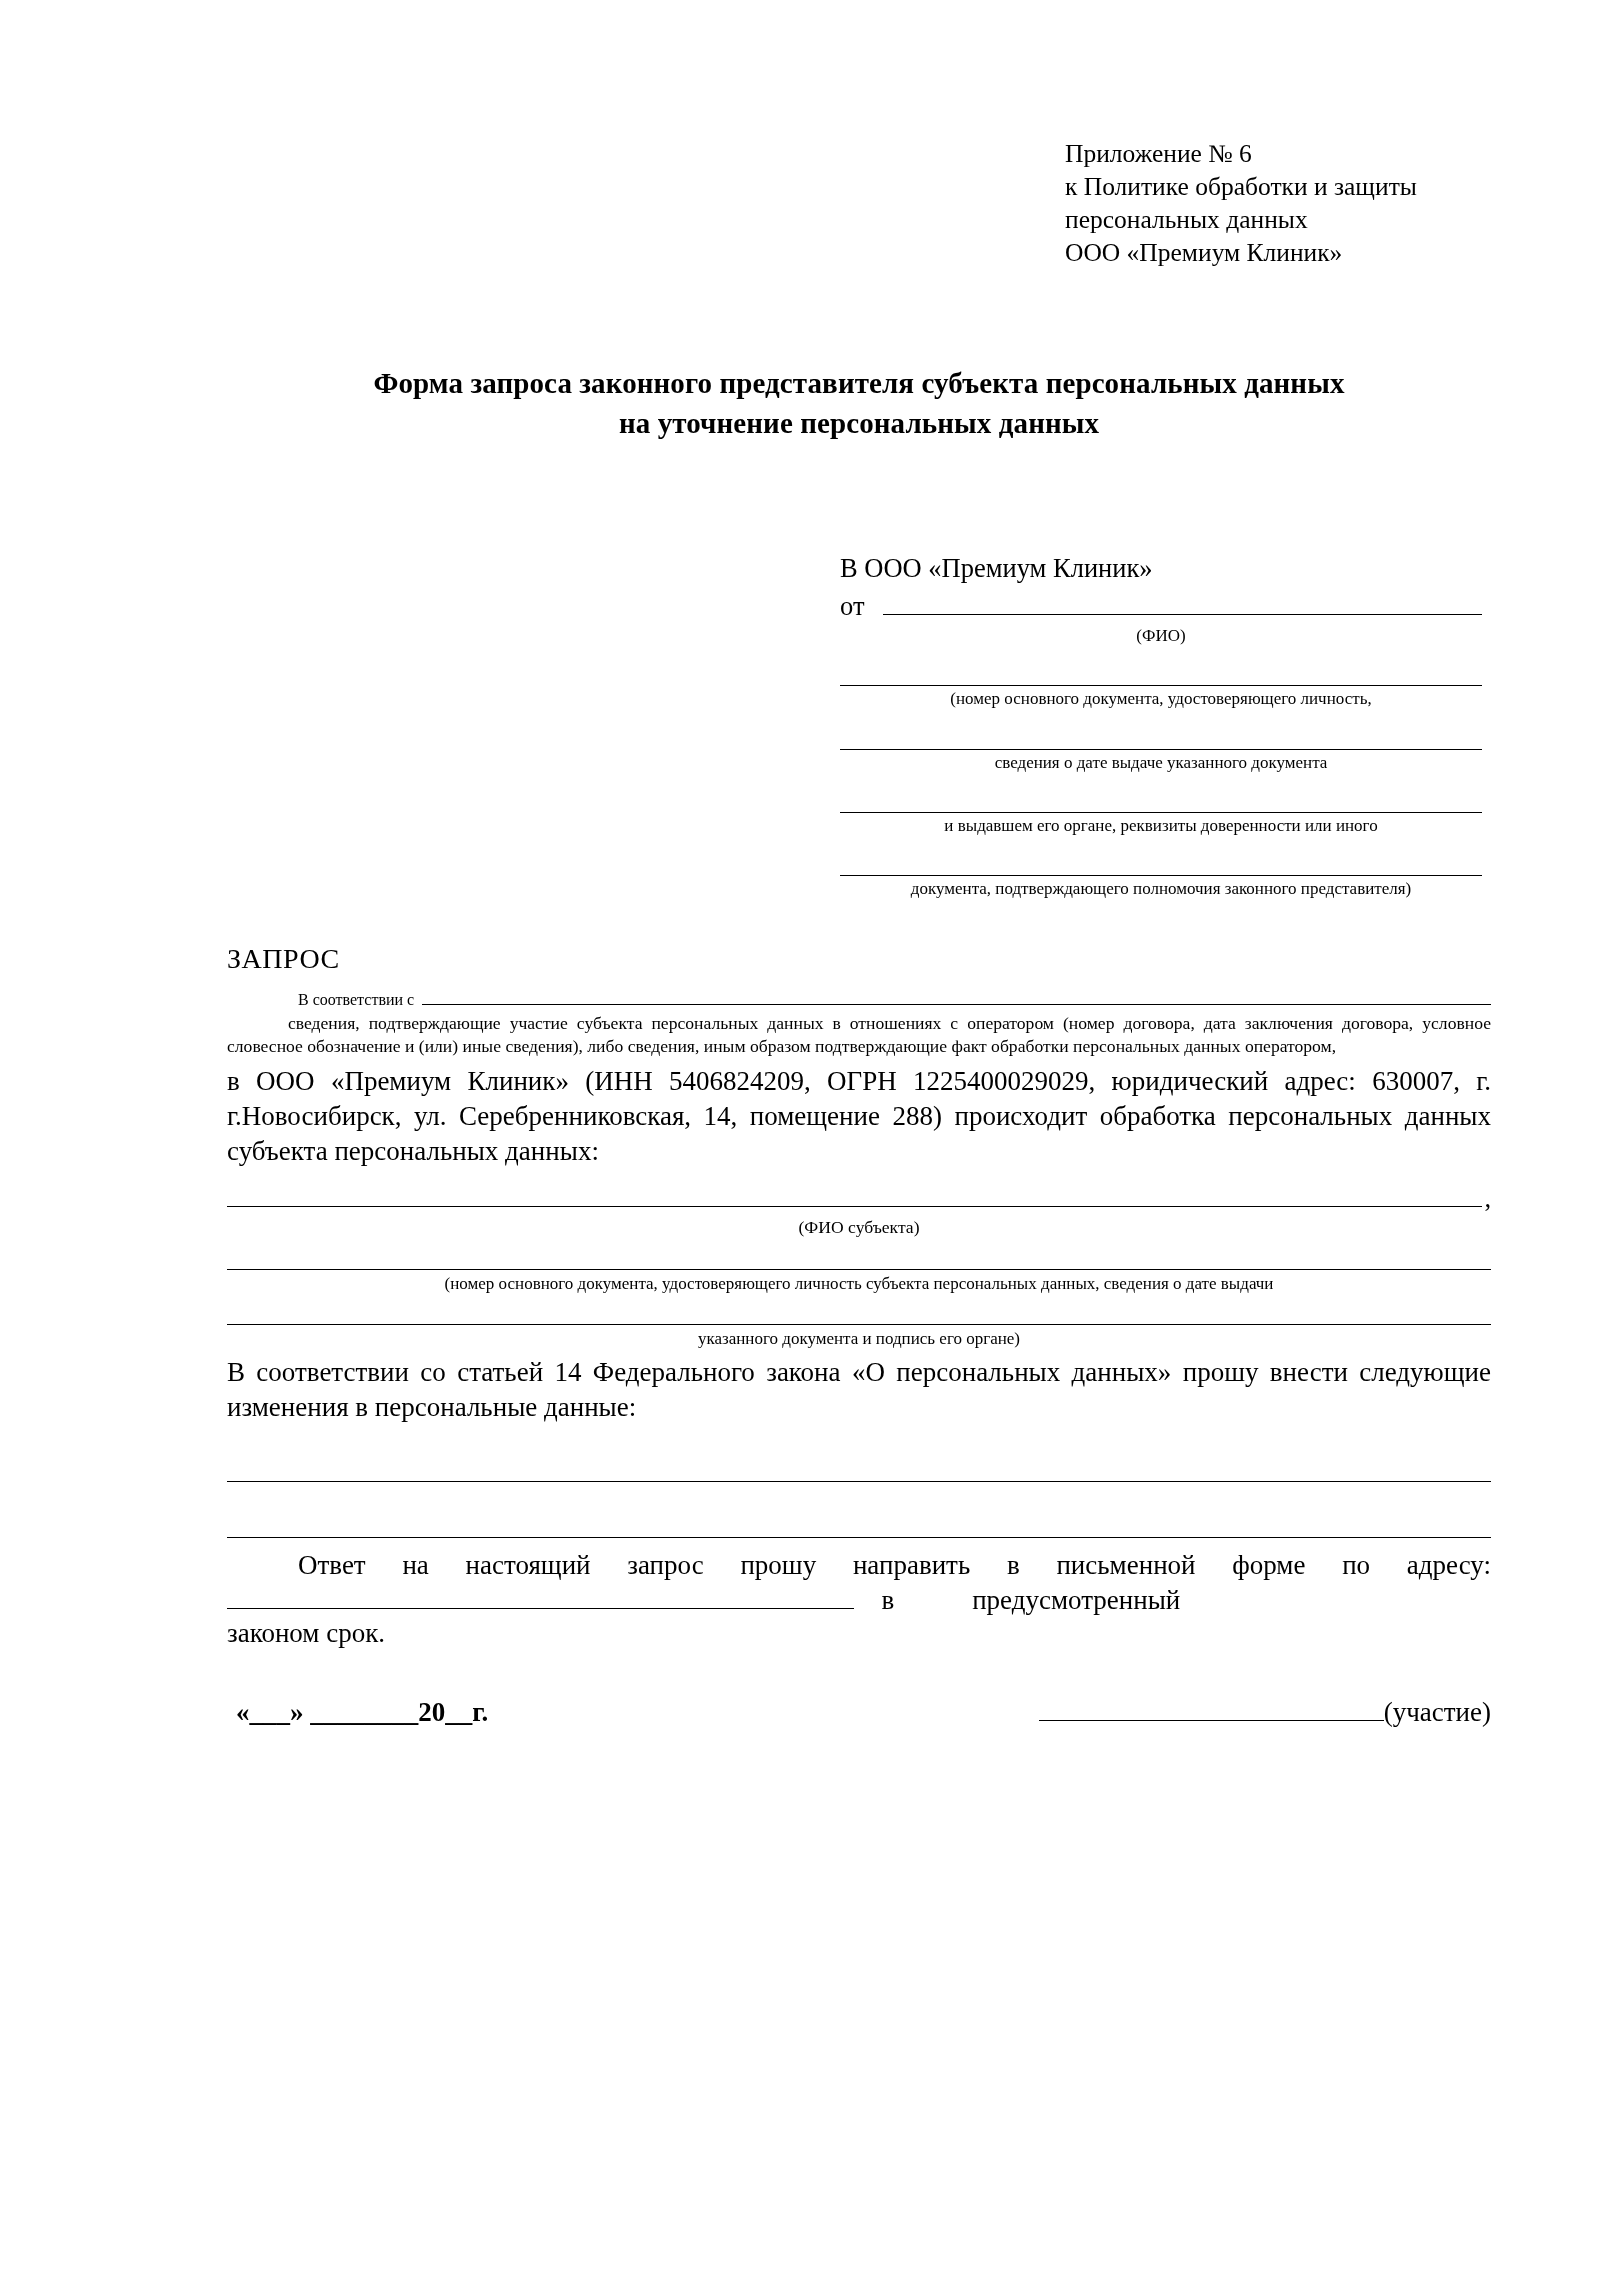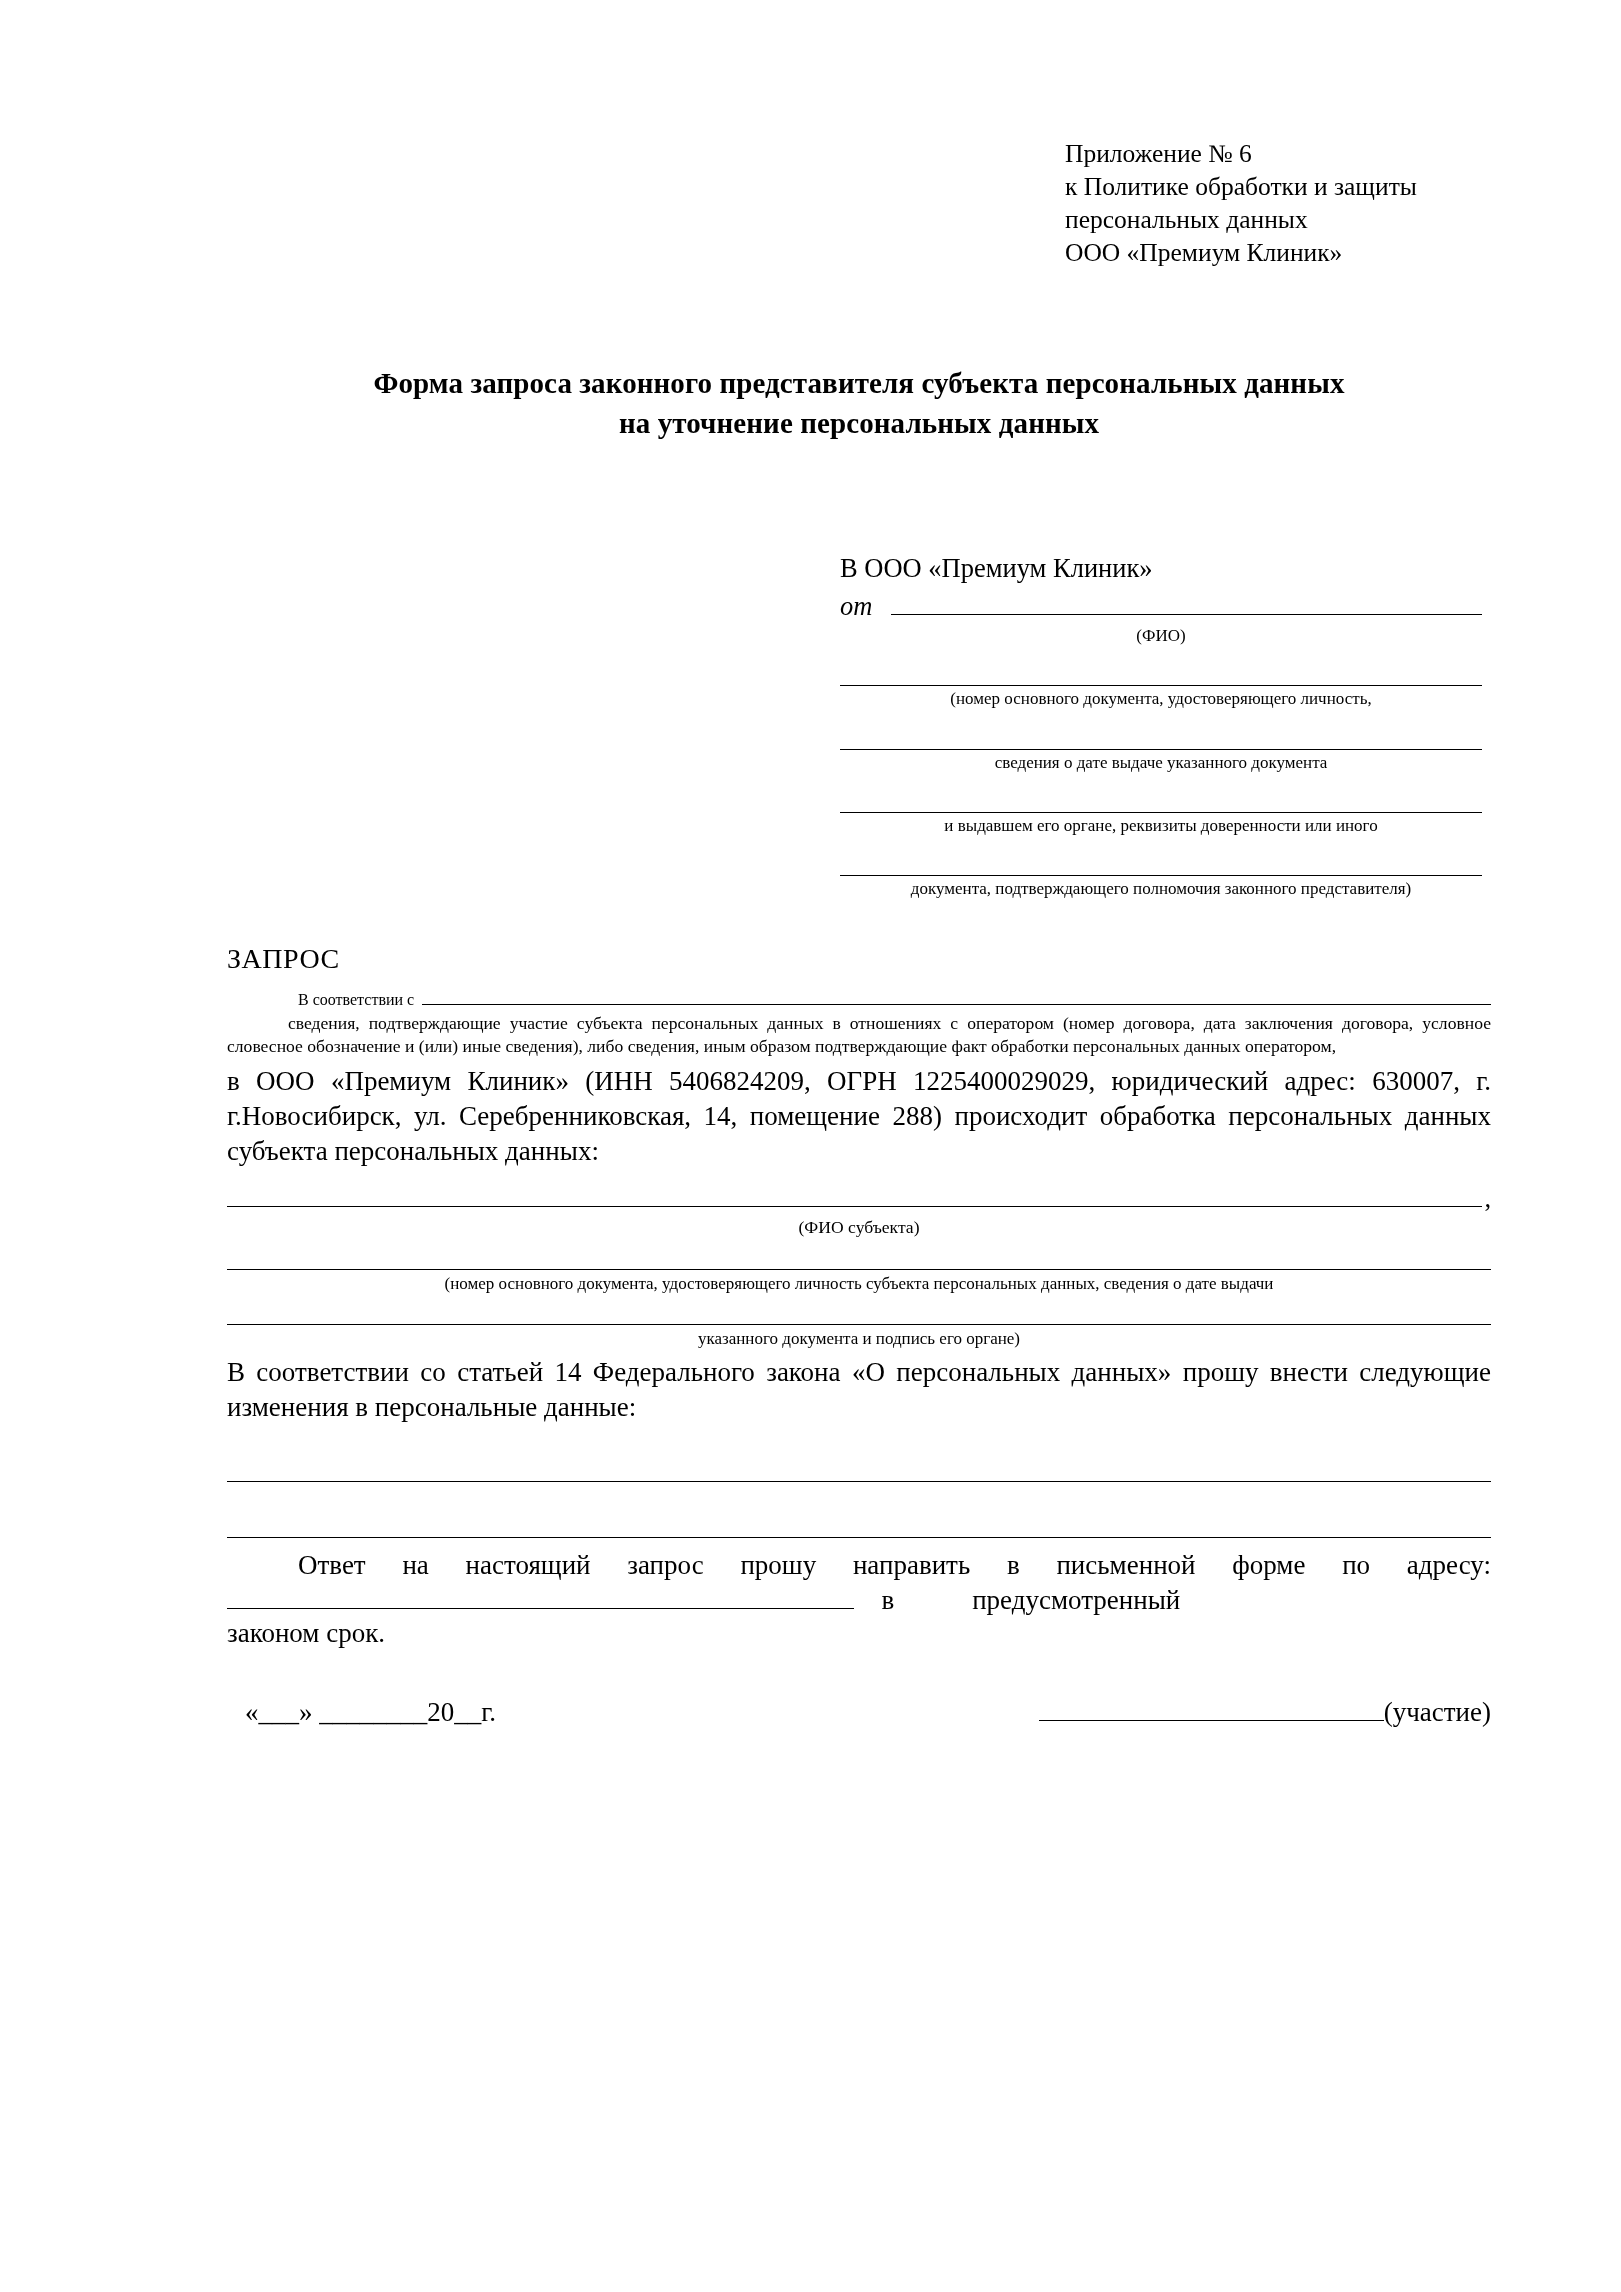--- a/index.html
+++ b/index.html
@@ -53,21 +53,21 @@
     width: 642px;
     font-size: 26.5px;
     line-height: 34px;
   }
   .addressee .line1 { white-space: nowrap; }
   .from-row {
     display: flex;
     align-items: baseline;
     margin-top: 3.9px;
   }
-  .from-row .lbl { margin-right: 19px; font-style: italic; }
+  .from-row .lbl { margin-right: 19px; }
   .rule {
     border-bottom: 1.6px solid #000;
     flex: 1 1 auto;
     height: 21.6px;
   }
   .caption {
     text-align: center;
     font-size: 17px;
     line-height: 21.6px;
     margin-top: 2px;
@@ -150,21 +150,21 @@
   .addr-row .rule { height: 25.5px; flex: 0 0 627px; }
   .addr-row .w1 { margin: 0 37px 0 27.4px; }
   .addr-row .w2 { margin-left: 41px; }
 
   .sign-row {
     display: flex;
     align-items: baseline;
     margin-top: 45px;
     font-size: 27px;
   }
-  .sign-row .date { margin-left: 18px; white-space: nowrap; }
+  .sign-row .date { margin-left: 9px; white-space: nowrap; font-weight: bold; }
   .sign-row .spacer { flex: 1 1 auto; }
   .sign-row .sig-rule {
     border-bottom: 1.6px solid #000;
     width: 345px;
     height: 23.5px;
   }
   .sign-row .sig-lbl { white-space: nowrap; }
 </style>
 </head>
 <body>

